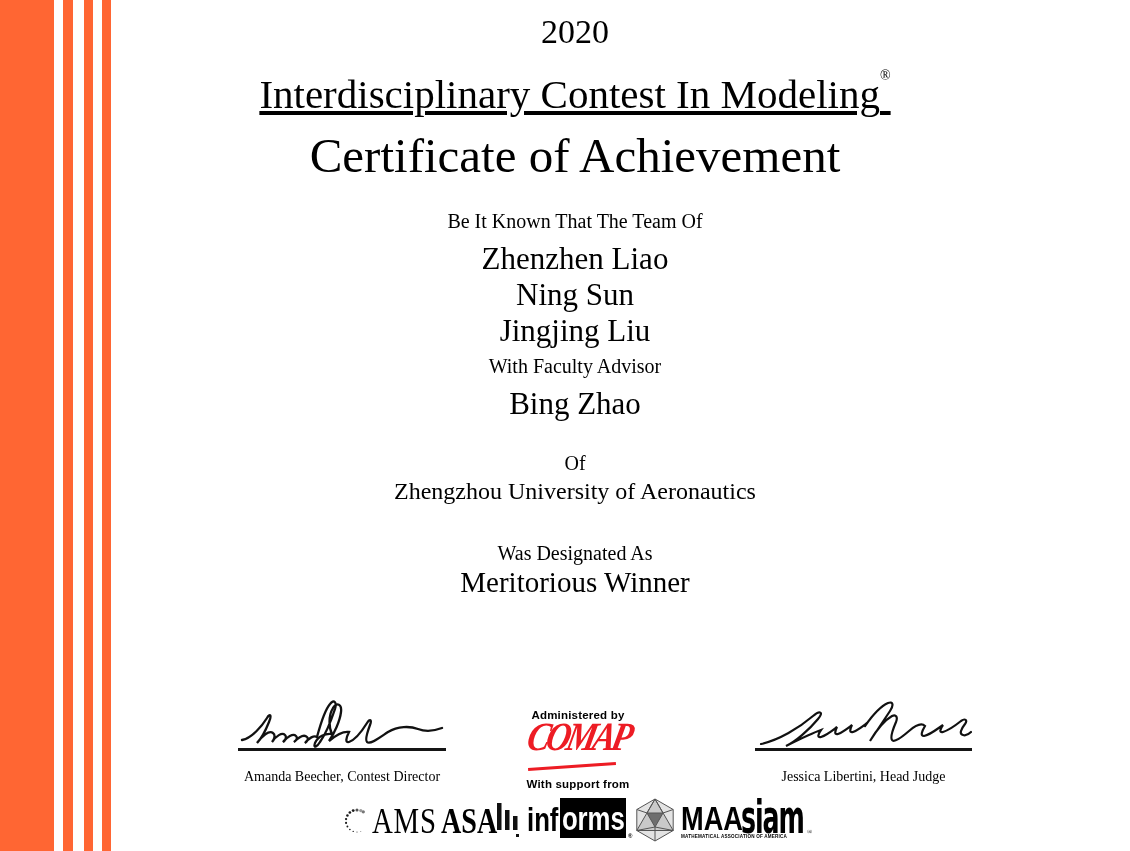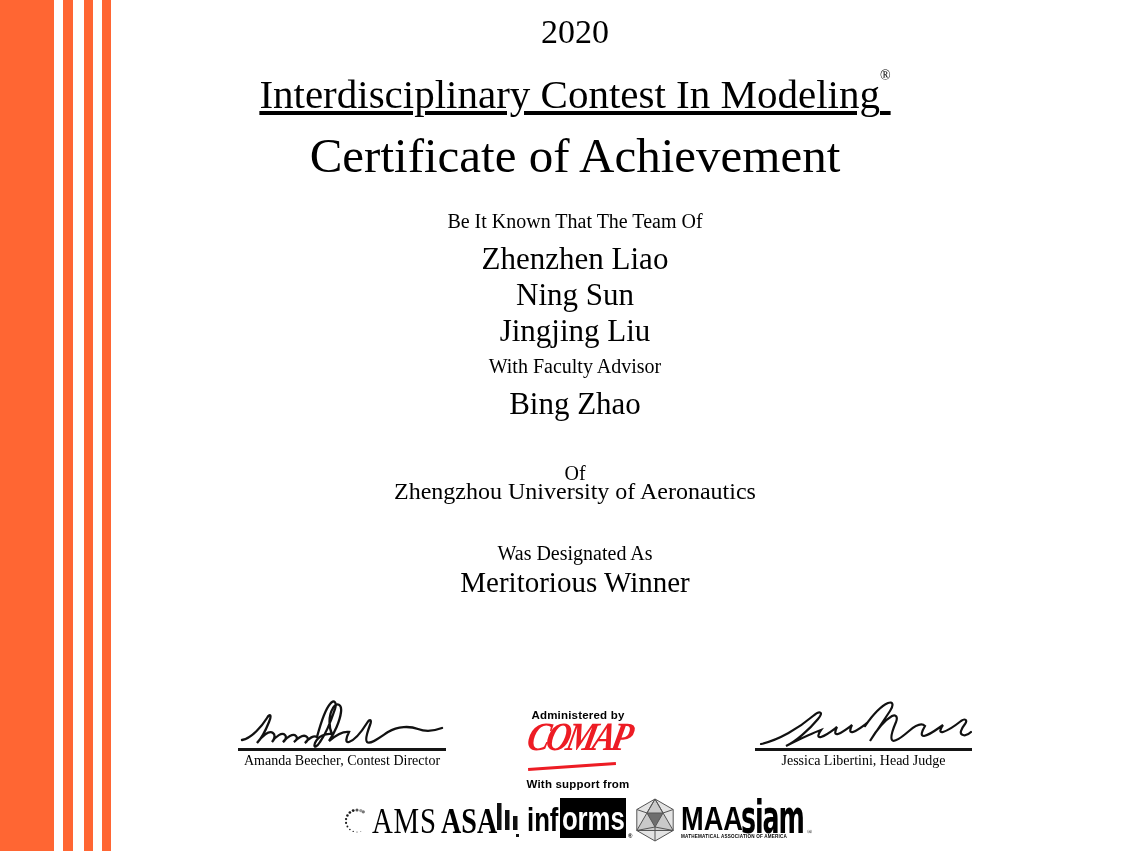--- a/index.html
+++ b/index.html
@@ -20,32 +20,32 @@
   .title sup{font-size:14px;vertical-align:28px;letter-spacing:0;}
   .subtitle{top:128px;font-size:49px;}
   .small-label{font-size:20px;}
   .intro{top:210px;}
   .team0{top:241px;}
   .team1{top:277px;}
   .team2{top:313px;}
   .big-name{font-size:31px;}
   .advlabel{top:355px;}
   .advname{top:386px;}
-  .oflabel{top:462px;}
+  .oflabel{top:452px;}
   .inst{top:478px;font-size:24px;}
   .deslabel{top:542px;}
   .designation{top:566px;font-size:29px;}
 
   
   .sigblock{position:absolute;text-align:center;}
   .sig-left{left:238px;top:696px;width:208px;}
   .sig-right{left:755px;top:700px;width:217px;}
   .sigblock svg{display:block;}
   .sig-line{border-top:3px solid #151515;height:0;margin:0;}
-  .sig-caption{font-size:14px;margin-top:2px;white-space:nowrap;}
+  .sig-caption{font-size:14px;margin-top:18px;white-space:nowrap;}
 
   
   .sans-bold{font-family:"Liberation Sans",sans-serif;font-weight:bold;}
   .admin-label{position:absolute;left:495px;top:709px;width:166px;text-align:center;font-size:11.5px;letter-spacing:.2px;}
   .comap-wrap{position:absolute;left:495px;top:718px;width:166px;text-align:center;}
   .comap-text{display:inline-block;font-family:"Liberation Serif",serif;font-style:italic;font-weight:bold;
               font-size:34px;color:#ED1C24;letter-spacing:-4px;transform:skewX(-12deg) scaleY(1.18);}
   .comap-swoosh{position:absolute;left:528px;top:765px;width:88px;height:3px;background:#ED1C24;transform:rotate(-4deg);}
   .support-label{position:absolute;left:495px;top:778px;width:166px;text-align:center;font-size:11.5px;letter-spacing:.2px;}
 

